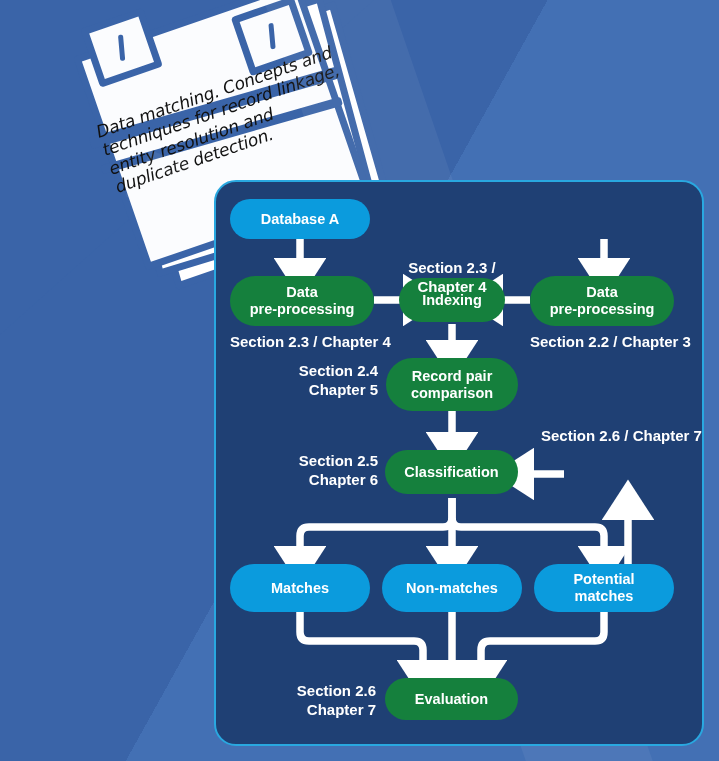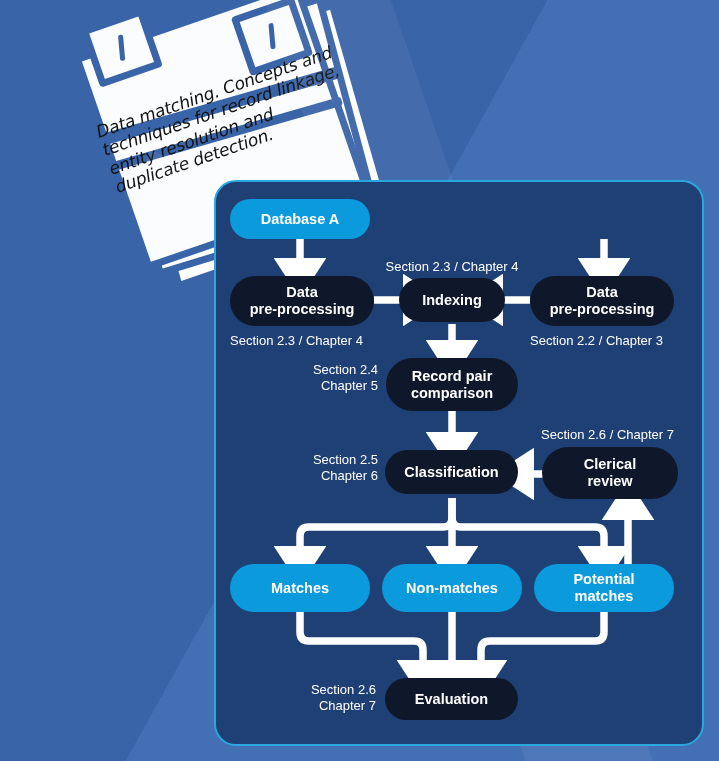--- a/index.html
+++ b/index.html
@@ -174,27 +174,27 @@
     border-radius: 999px;
     color: #ffffff;
     font-weight: bold;
     font-size: 14.5px;
     line-height: 1.16;
     box-sizing: border-box;
     padding: 4px 8px;
     z-index: 4;
   }
   .node.blue  { background: #0b9bdd; }
-  .node.green { background: #0f172a; }
+  .node.green { background: #15803d; }
 
   .label {
     position: absolute;
     color: #ffffff;
-    font-size: 13px;
-    font-weight: 400;
+    font-size: 15px;
+    font-weight: 700;
     line-height: 1.25;
     white-space: pre-line;
     z-index: 5;
   }
   .label.right { text-align: right; }
   .label.center { text-align: center; }
 
   svg.arrows {
     position: absolute;
     left: 0; top: 0;
@@ -285,22 +285,20 @@
       <div class="node green" style="left:314px; top:94px;  width:144px; height:50px; white-space:pre-line;">Data
 pre-processing</div>
 
       <div class="node green" style="left:170px; top:176px; width:132px; height:53px; white-space:pre-line;">Record pair
 comparison</div>
 
       <div class="node green" style="left:183px; top:96px;  width:106px; height:44px;">Indexing</div>
 
       <div class="node green" style="left:169px; top:268px; width:133px; height:44px;">Classification</div>
 
-      <div class="node green" style="left:326px; top:265px; width:136px; height:52px; white-space:pre-line;">Clerical
-review</div>
 
       <div class="node blue" style="left:14px;  top:382px; width:140px; height:48px;">Matches</div>
 
       <div class="node blue" style="left:318px; top:382px; width:140px; height:48px; white-space:pre-line;">Potential
 matches</div>
 
       <div class="node blue" style="left:166px; top:382px; width:140px; height:48px;">Non-matches</div>
 
       <div class="node green" style="left:169px; top:496px; width:133px; height:42px;">Evaluation</div>
 

